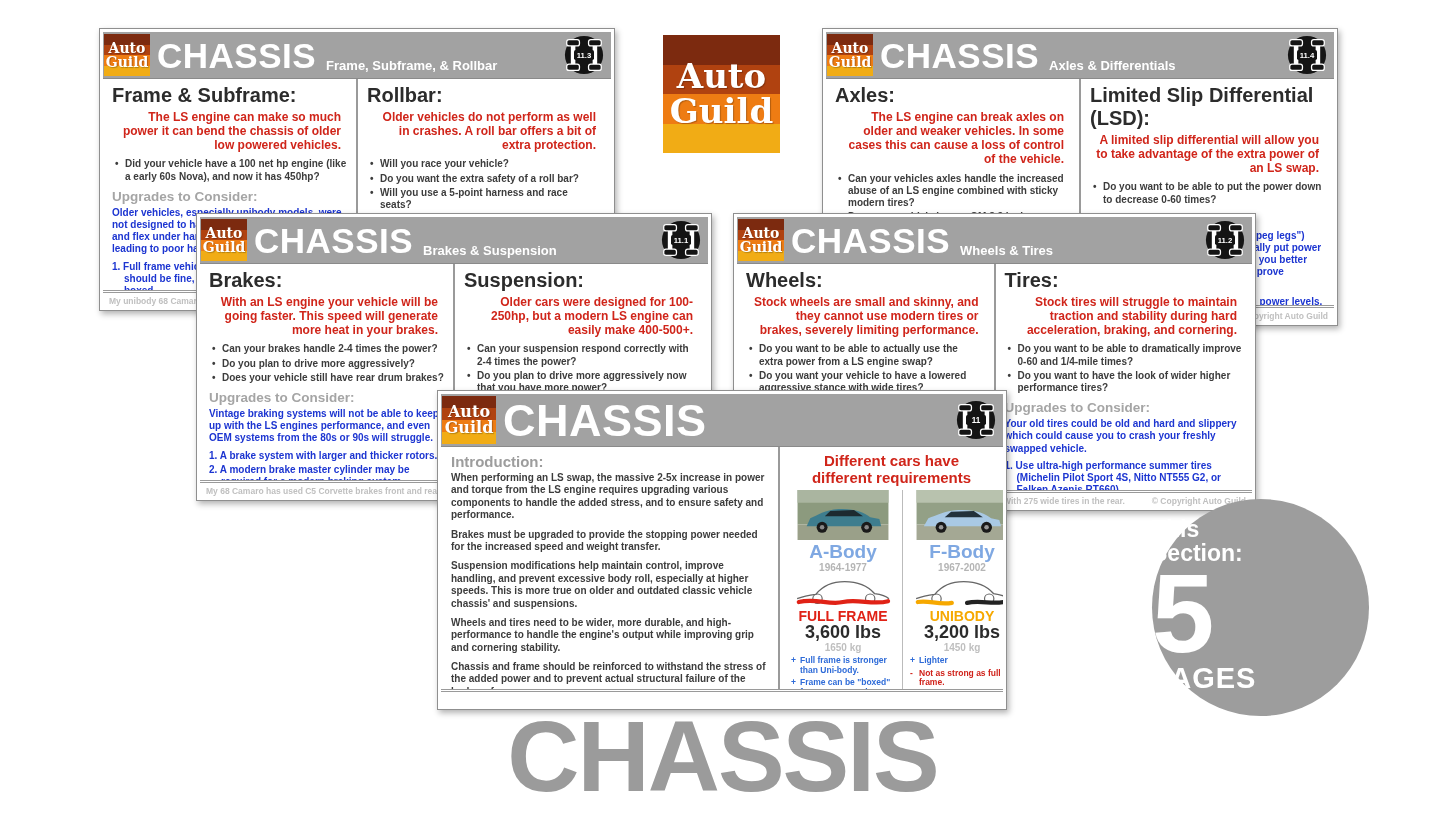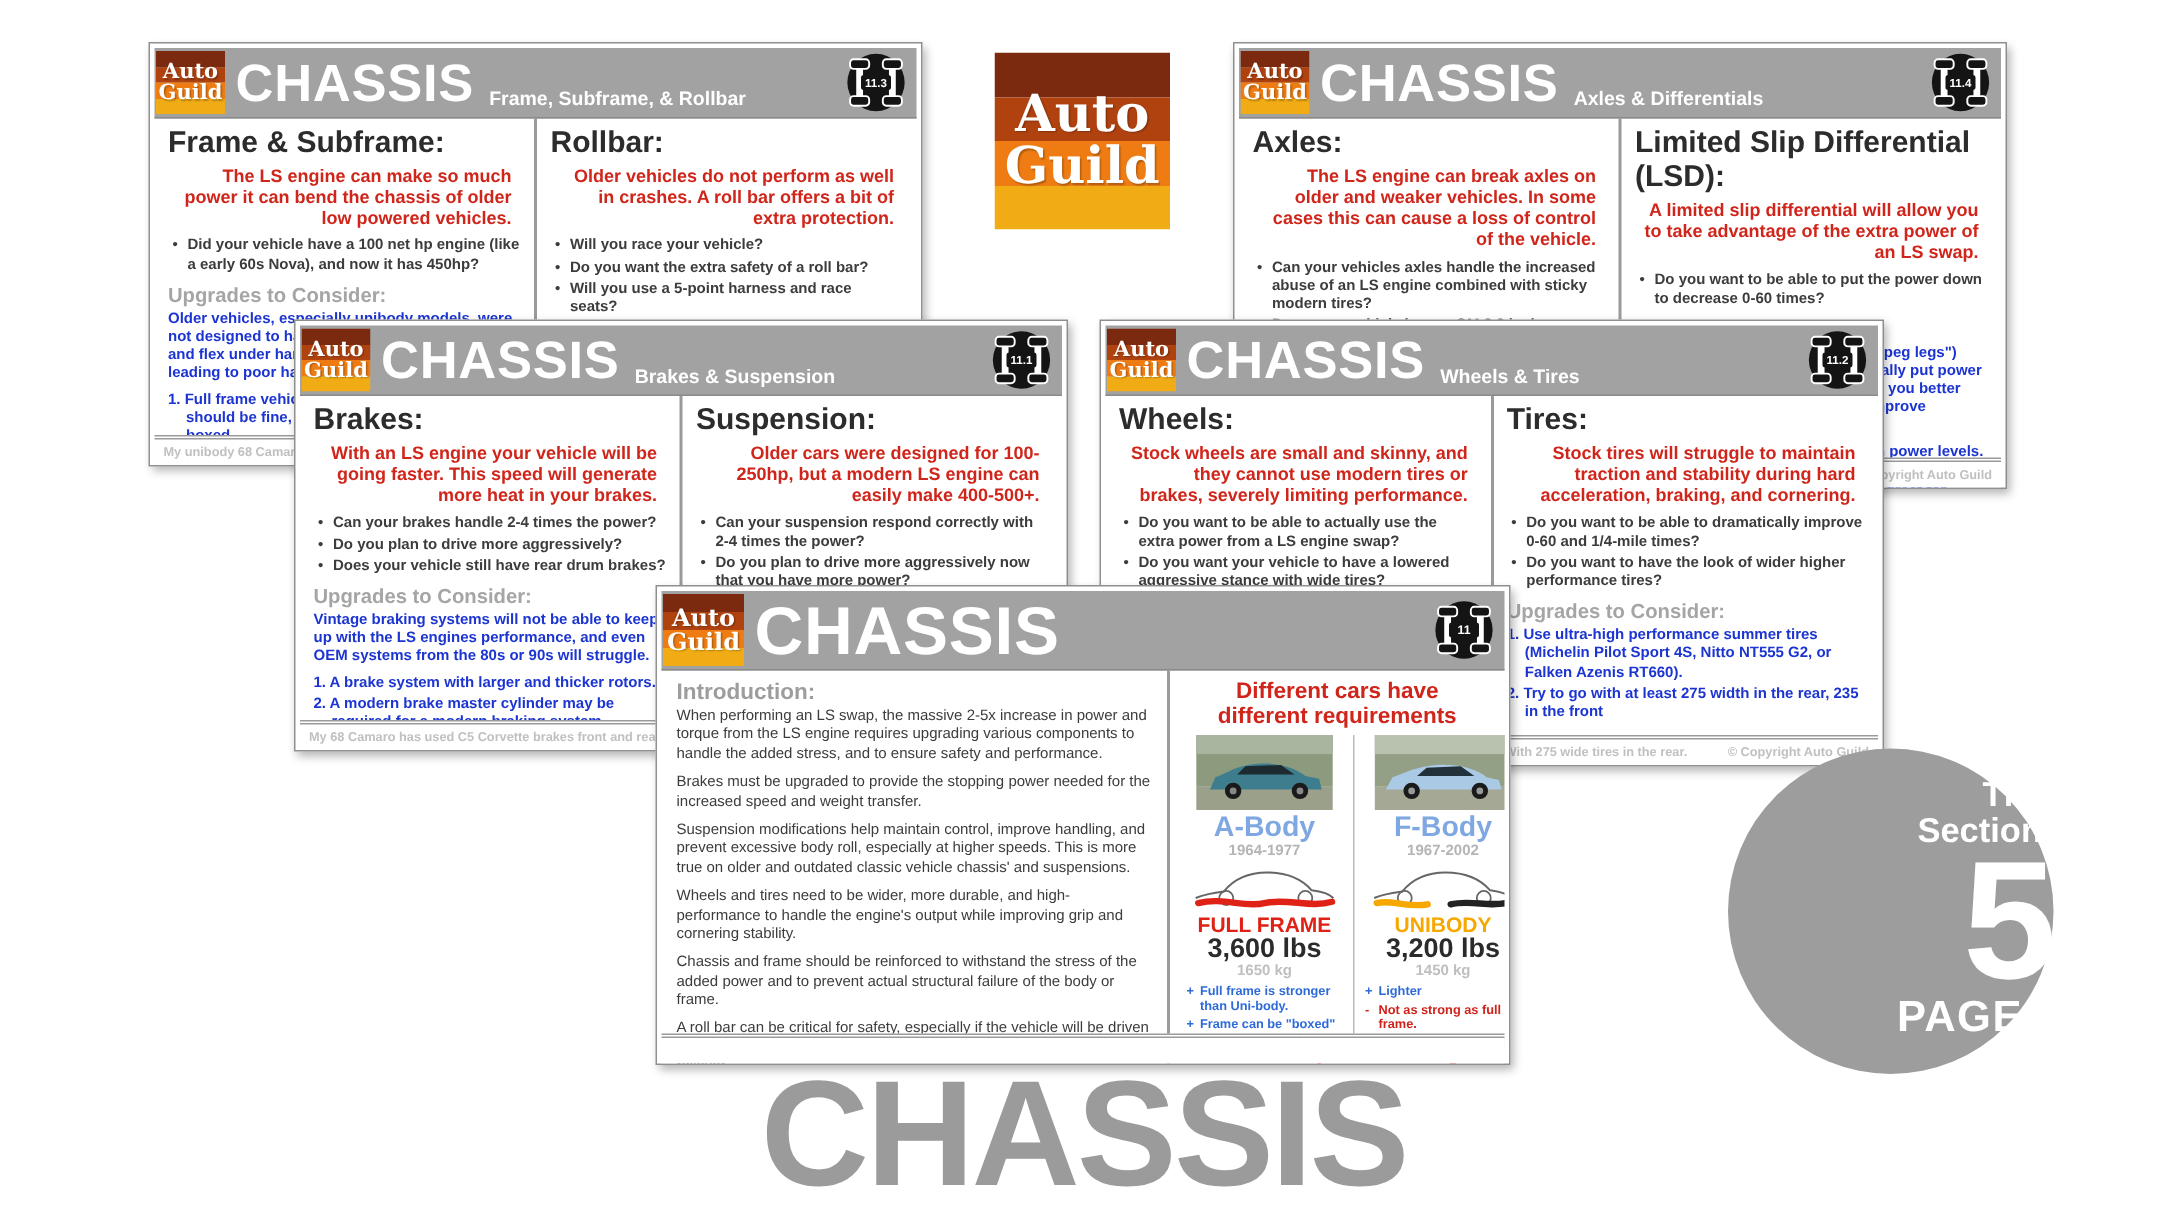--- a/index.html
+++ b/index.html
@@ -49,21 +49,21 @@
   .logo-md{width:54px;height:48px;margin-left:1px;}
   .logo-md .lt{font-size:16px;}
   .logo-big{position:absolute;left:663px;top:35px;width:117px;height:118px;z-index:2;}
   .logo-big .lt{font-size:34px;}
 
   
   #p11 .phead{height:52px;}
   #p11 .ptitle{font-size:45px;}
   .introcol{flex:0 0 337px;padding:6px 10px;box-sizing:border-box;overflow:hidden;}
   .introhead{font-size:15px;font-weight:800;color:#9d9d9d;margin-bottom:2px;}
-  .ipara{font-size:10px;font-weight:400;color:#3c3c3c;line-height:1.24;margin-bottom:7px;}
+  .ipara{font-size:10px;font-weight:700;color:#3c3c3c;line-height:1.24;margin-bottom:7px;}
   .carscol{flex:1 1 auto;border-left:2px solid #9a9a9a;padding:4px 4px;overflow:hidden;}
   .diffhead{color:#d0251a;font-weight:900;font-size:15px;text-align:center;line-height:1.1;margin:2px 8px 4px 8px;}
   .carsrow{display:flex;}
   .carcard{flex:1 1 0;text-align:center;padding:0 3px;box-sizing:border-box;}
   .carcard + .carcard{border-left:1.5px solid #bbb;}
   .photo{width:100px;height:50px;display:block;margin:0 auto;}
   .carname{font-size:19px;font-weight:900;color:#7fa8e2;line-height:1.05;margin-top:2px;}
   .caryears{font-size:10px;font-weight:800;color:#b5b5b5;margin-bottom:1px;}
   .silh{width:112px;height:34px;display:block;margin:0 auto;}
   .ftype{font-size:14px;font-weight:900;line-height:1;margin-top:1px;}
@@ -71,21 +71,21 @@
   .ftype.orange{color:#f6a800;}
   .lbs{font-size:18px;font-weight:900;color:#2b2b2b;line-height:1.05;}
   .kg{font-size:10px;font-weight:800;color:#bfbfbf;margin-bottom:3px;}
   .pm{display:flex;text-align:left;font-size:8.5px;font-weight:800;line-height:1.15;margin:0 0 3px 4px;}
   .pm .s{flex:none;width:9px;}
   .pm.plus{color:#2e6bd8;}
   .pm.minus{color:#d0221a;}
 
   
   .circle{position:absolute;left:1152px;top:499px;width:217px;height:217px;border-radius:50%;
-    background:#9d9d9d;z-index:6;color:#fff;text-align:right;font-weight:900;}
+    background:#9d9d9d;z-index:6;color:#fff;text-align:left;font-weight:900;}
   .circle .l1{font-size:23px;line-height:1.05;padding-top:18px;}
   .circle .l2{font-size:23px;line-height:1.05;}
   .circle .n5{font-size:112px;line-height:.88;letter-spacing:-2px;}
   .circle .l3{font-size:29px;letter-spacing:1px;line-height:1;}
 
   
   #p113{left:99px;top:28px;width:516px;height:283px;z-index:2;}
   #p114{left:822px;top:28px;width:516px;height:298px;z-index:2;}
   #p111{left:196px;top:213px;width:516px;height:288px;z-index:3;}
   #p112{left:733px;top:213px;width:523px;height:298px;z-index:4;}
@@ -310,20 +310,21 @@
         <div class="upg">Upgrades to Consider:</div>
         <div class="blue">Old cars often had 14-15" inch wheels. .</div>
         <div class="blue item">1. Use larger 17-18" wheels, this allows room for larger</div>
       </div>
       <div class="col">
         <div class="colhead">Tires:</div>
         <div class="red">Stock tires will struggle to maintain traction and stability during hard acceleration, braking, and cornering.</div>
         <div class="bullet">Do you want to be able to dramatically improve 0-60 and 1/4-mile times?</div>
         <div class="bullet">Do you want to have the look of wider higher performance tires?</div>
         <div class="upg">Upgrades to Consider:</div>
+        <div class="blue">Your old tires could be old and hard and slippery which could cause you to crash your freshly swapped vehicle.</div>
         <div class="blue item">1. Use ultra-high performance summer tires (Michelin Pilot Sport 4S, Nitto NT555 G2, or Falken Azenis RT660).</div>
         <div class="blue item">2. Try to go with at least 275 width in the rear, 235 in the front</div>
 
       </div>
     </div>
     <div class="pfoot">
       <span class="ind">With 275 wide tires in the rear.</span>
       <span>© Copyright Auto Guild</span>
     </div>
   </div>

